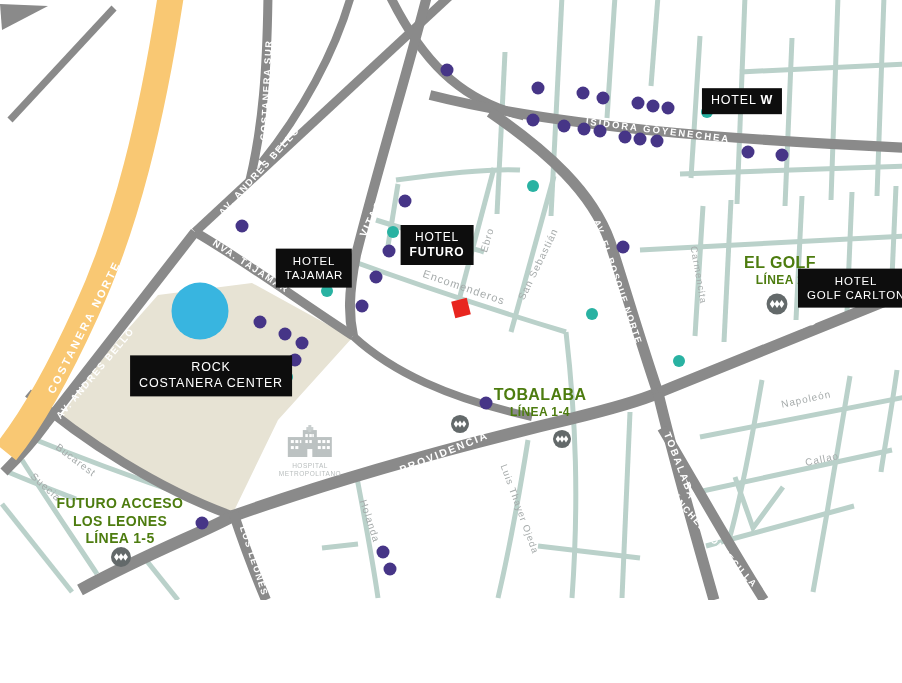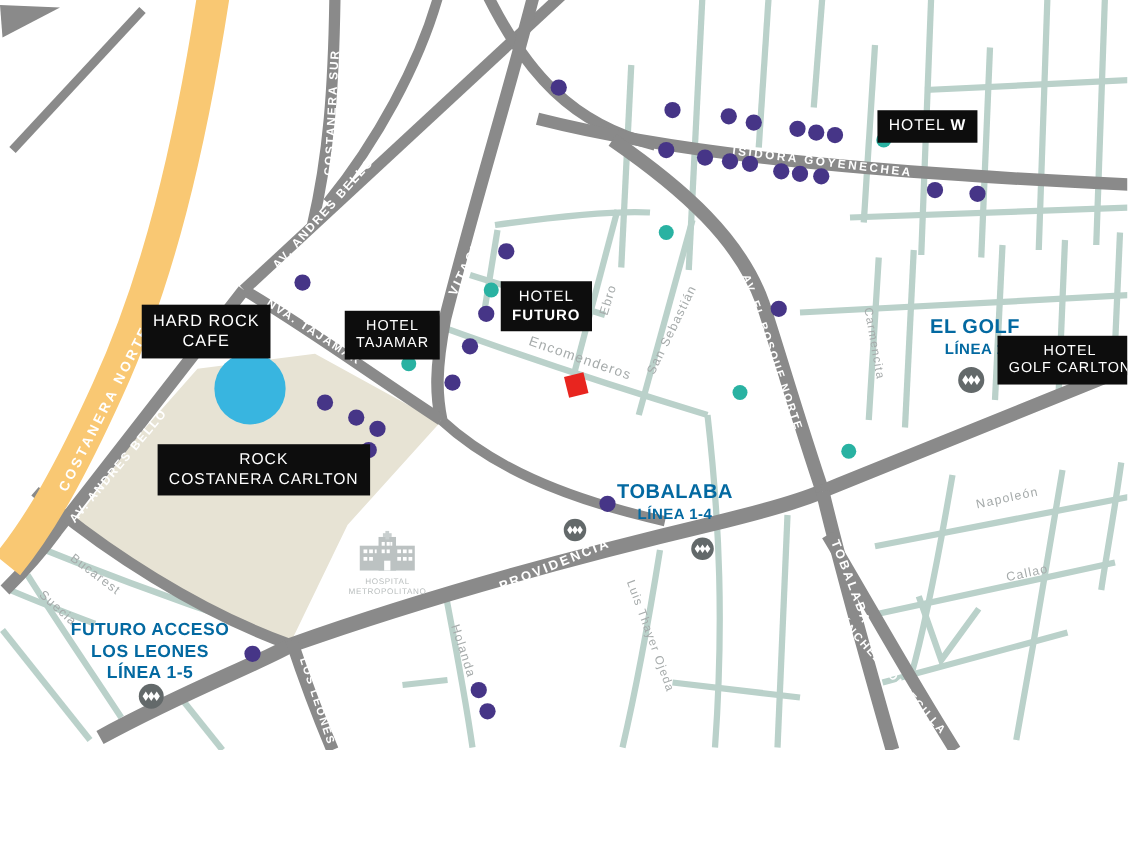--- a/index.html
+++ b/index.html
@@ -5,21 +5,21 @@
   html,body{margin:0;padding:0;background:#fff;font-family:"Liberation Sans",sans-serif;}
   .stage{position:relative;width:902px;height:683px;overflow:hidden;background:#fff;}
   #roads{position:absolute;left:0;top:0;z-index:0;}
   #map-layer{position:absolute;left:0;top:0;width:902px;height:600px;z-index:1;}
   .road-label{position:absolute;color:#ffffff;font-weight:700;white-space:nowrap;z-index:3;transform-origin:center;}
   .street-label{position:absolute;color:#a6abab;white-space:nowrap;letter-spacing:1px;z-index:2;transform-origin:center;}
   .dot{position:absolute;border-radius:50%;z-index:4;}
   .metro{position:absolute;z-index:5;line-height:0;}
   .poi-box{position:absolute;background:#0d0d0d;color:#fff;text-align:center;padding:5px 9px;line-height:1.25;white-space:nowrap;letter-spacing:.8px;z-index:6;}
   .poi-box b{font-weight:700;}
-  .station{position:absolute;color:#0369a1;text-align:center;font-weight:700;line-height:1.25;white-space:nowrap;z-index:5;letter-spacing:.4px;}
+  .station{position:absolute;color:#4d7c0f;text-align:center;font-weight:700;line-height:1.25;white-space:nowrap;z-index:5;letter-spacing:.4px;}
   .big-circle{position:absolute;border-radius:50%;z-index:2;}
   .red-marker{position:absolute;z-index:3;}
   .hospital{position:absolute;z-index:1;text-align:center;}
   .hospital .hlabel{font-size:6.5px;color:#b9bebe;letter-spacing:.5px;line-height:1.3;margin-top:1px;}
   .legend{position:absolute;left:0;top:600px;width:902px;height:83px;background:#fff;z-index:8;}
   .bottom-bar{position:absolute;left:4px;top:671px;width:608px;height:9px;background:#ededed;z-index:7;}
 </style>
 </head>
 <body>
 
@@ -186,42 +186,38 @@
           </g>
         </svg></div>
       <div class="metro" style="left:777px;top:304px;transform:translate(-50%,-50%);"><svg width="22" height="22" viewBox="0 0 24 24">
           <circle cx="12" cy="12" r="11.4" fill="#63696a"></circle>
           <g fill="#fff">
             <path d="M7 7.7 9.9 12 7 16.3 4.1 12Z"></path>
             <path d="M12 7.7 14.9 12 12 16.3 9.1 12Z"></path>
             <path d="M17 7.7 19.9 12 17 16.3 14.1 12Z"></path>
           </g>
         </svg></div>
-      <div class="poi-box" style="left:165px;top:265px;transform:translate(-50%,-50%);font-size:13px;">
-        <div>HARD ROCK</div>
-        <div>CAFE</div>
-      </div>
       <div class="poi-box" style="left:314px;top:268px;transform:translate(-50%,-50%);font-size:11.5px;">
         <div>HOTEL</div>
         <div>TAJAMAR</div>
       </div>
       <div class="poi-box" style="left:437px;top:245px;transform:translate(-50%,-50%);font-size:12px;">
         <div>HOTEL</div>
         <div><b>FUTURO</b></div>
       </div>
       <div class="poi-box" style="left:742px;top:101px;transform:translate(-50%,-50%);font-size:12.5px;">
         <div>HOTEL <b>W</b></div>
       </div>
       <div class="poi-box" style="left:856px;top:288px;transform:translate(-50%,-50%);font-size:11.5px;">
         <div>HOTEL</div>
         <div>GOLF CARLTON</div>
       </div>
       <div class="poi-box" style="left:211px;top:376px;transform:translate(-50%,-50%);font-size:12.5px;">
         <div>ROCK</div>
-        <div>COSTANERA CARLTON</div>
+        <div>COSTANERA CENTER</div>
       </div>
       <div class="station" style="left:780px;top:270px;transform:translate(-50%,-50%);">
         <div style="font-size:16px">EL GOLF</div>
         <div style="font-size:12px">LÍNEA 1</div>
       </div>
       <div class="station" style="left:540px;top:402px;transform:translate(-50%,-50%);">
         <div style="font-size:16px">TOBALABA</div>
         <div style="font-size:12px">LÍNEA 1-4</div>
       </div>
       <div class="station" style="left:120px;top:521px;transform:translate(-50%,-50%);">

